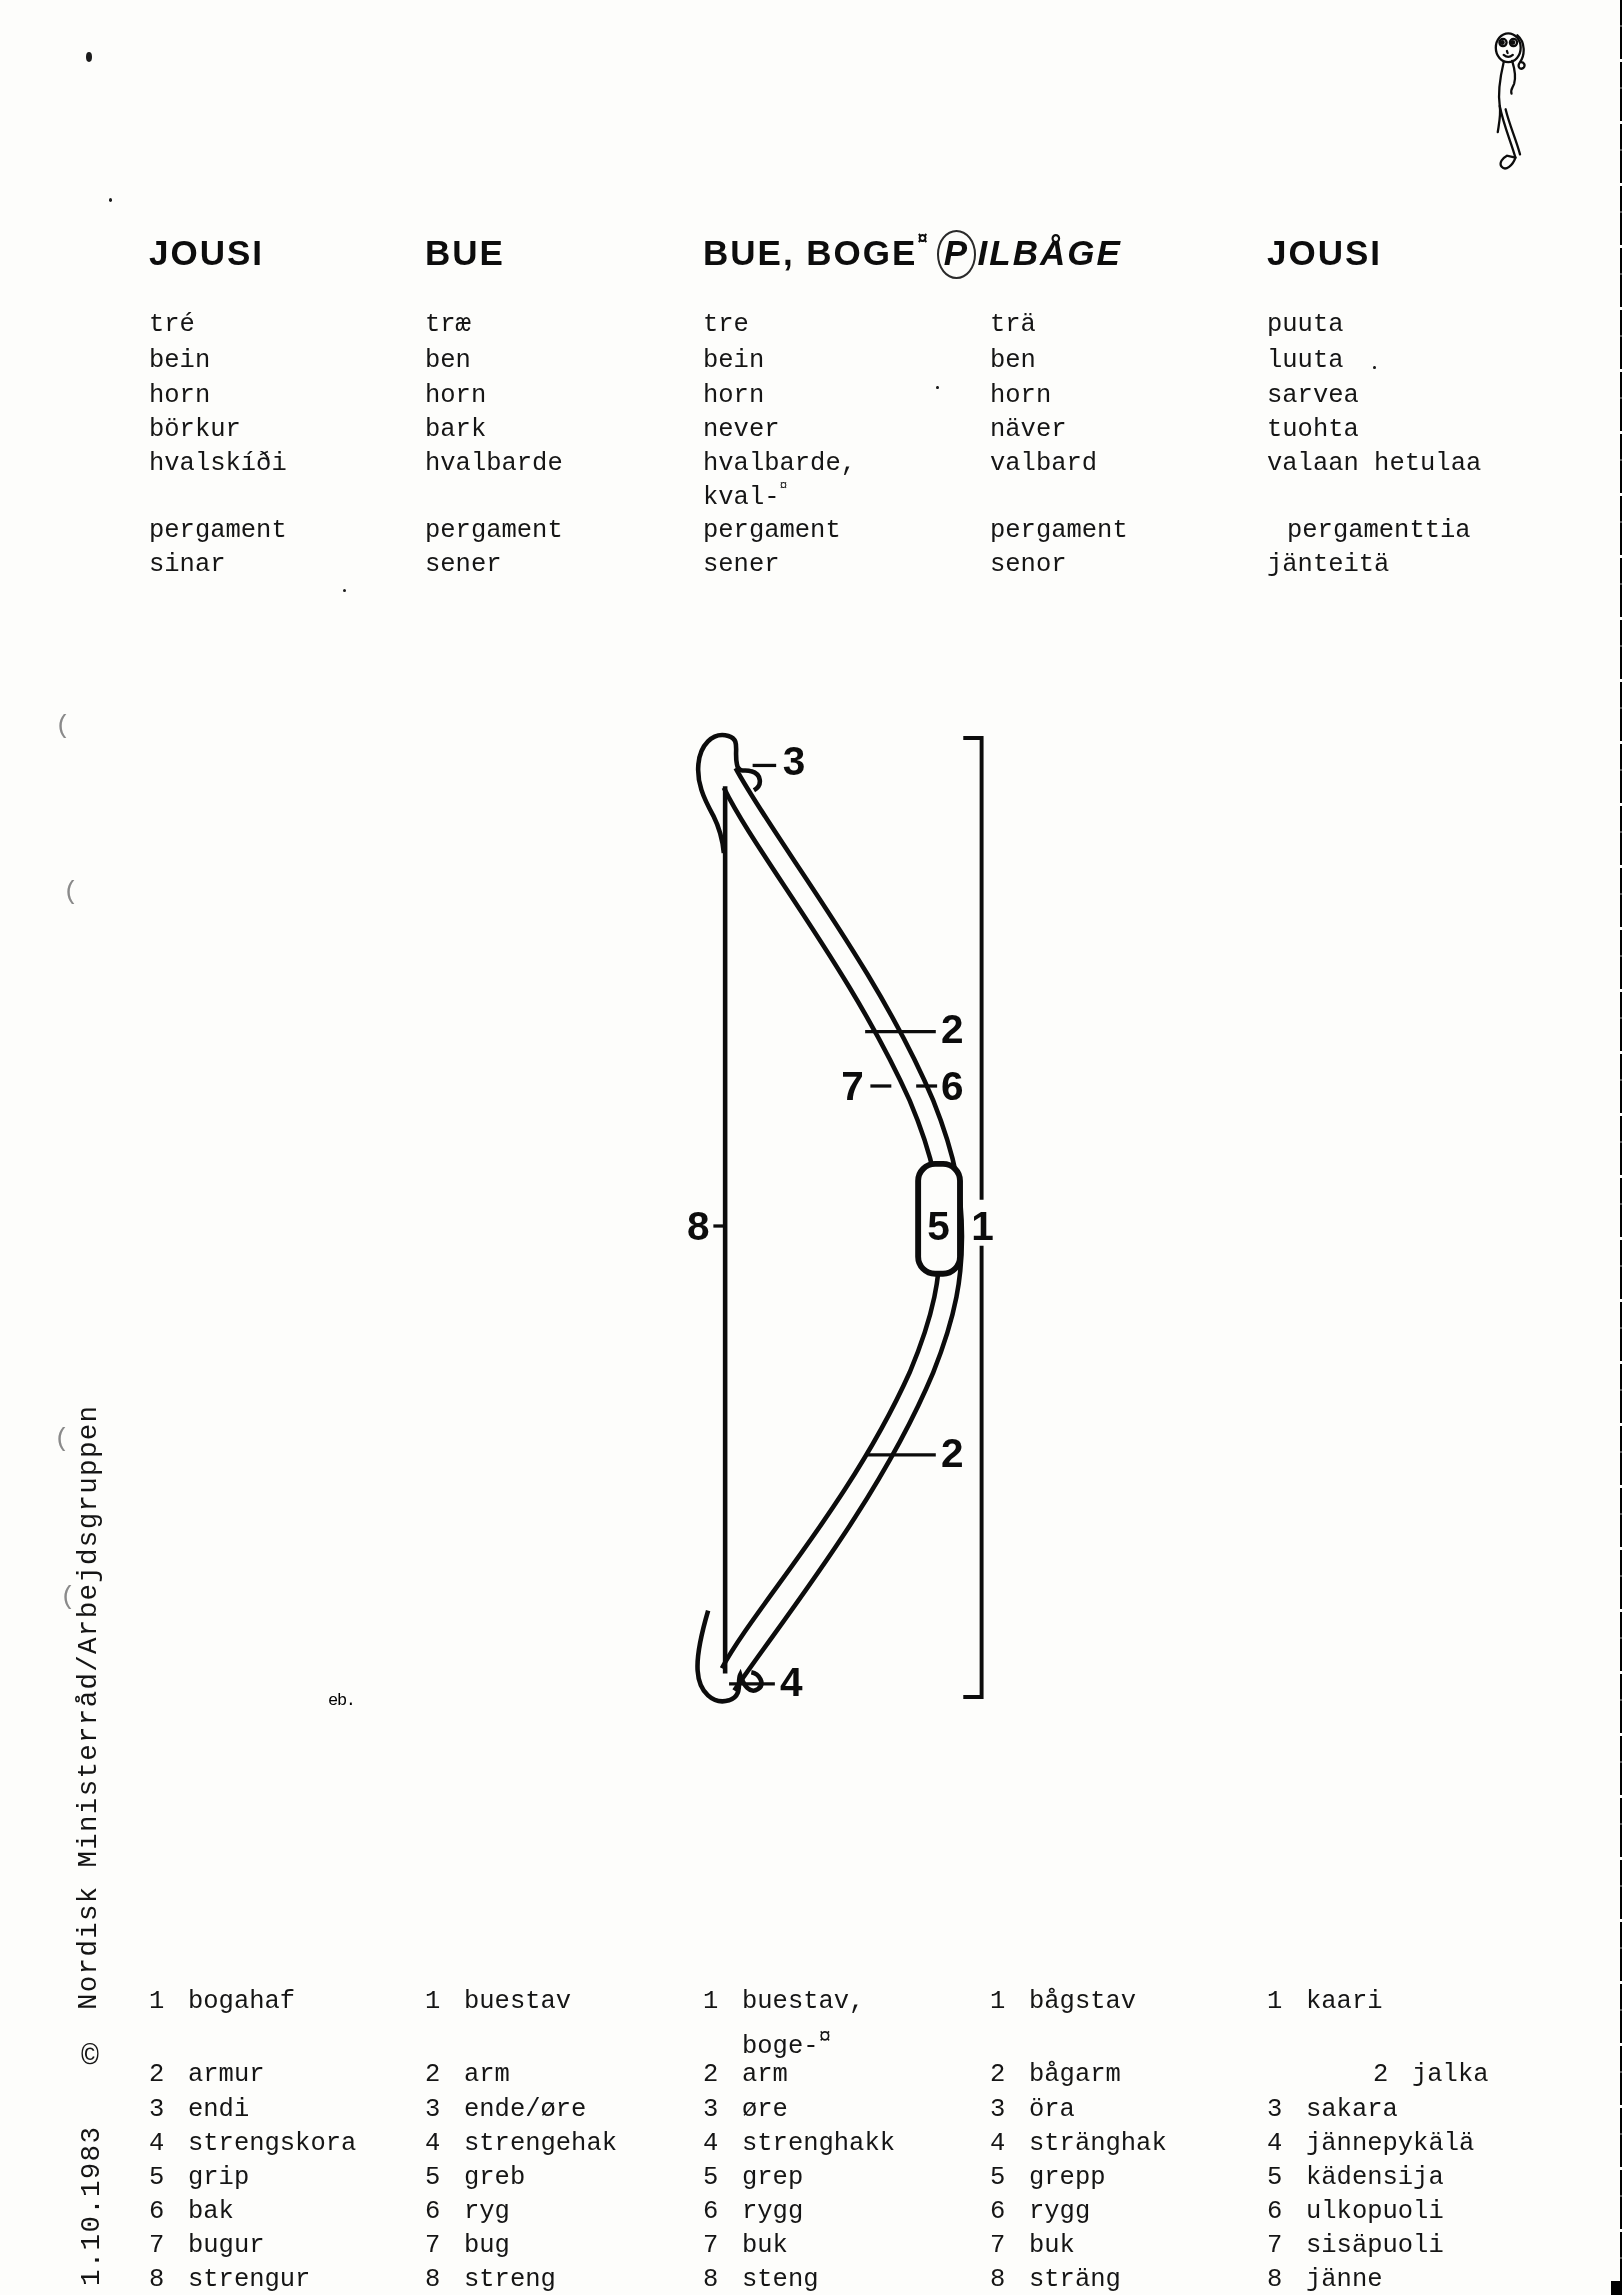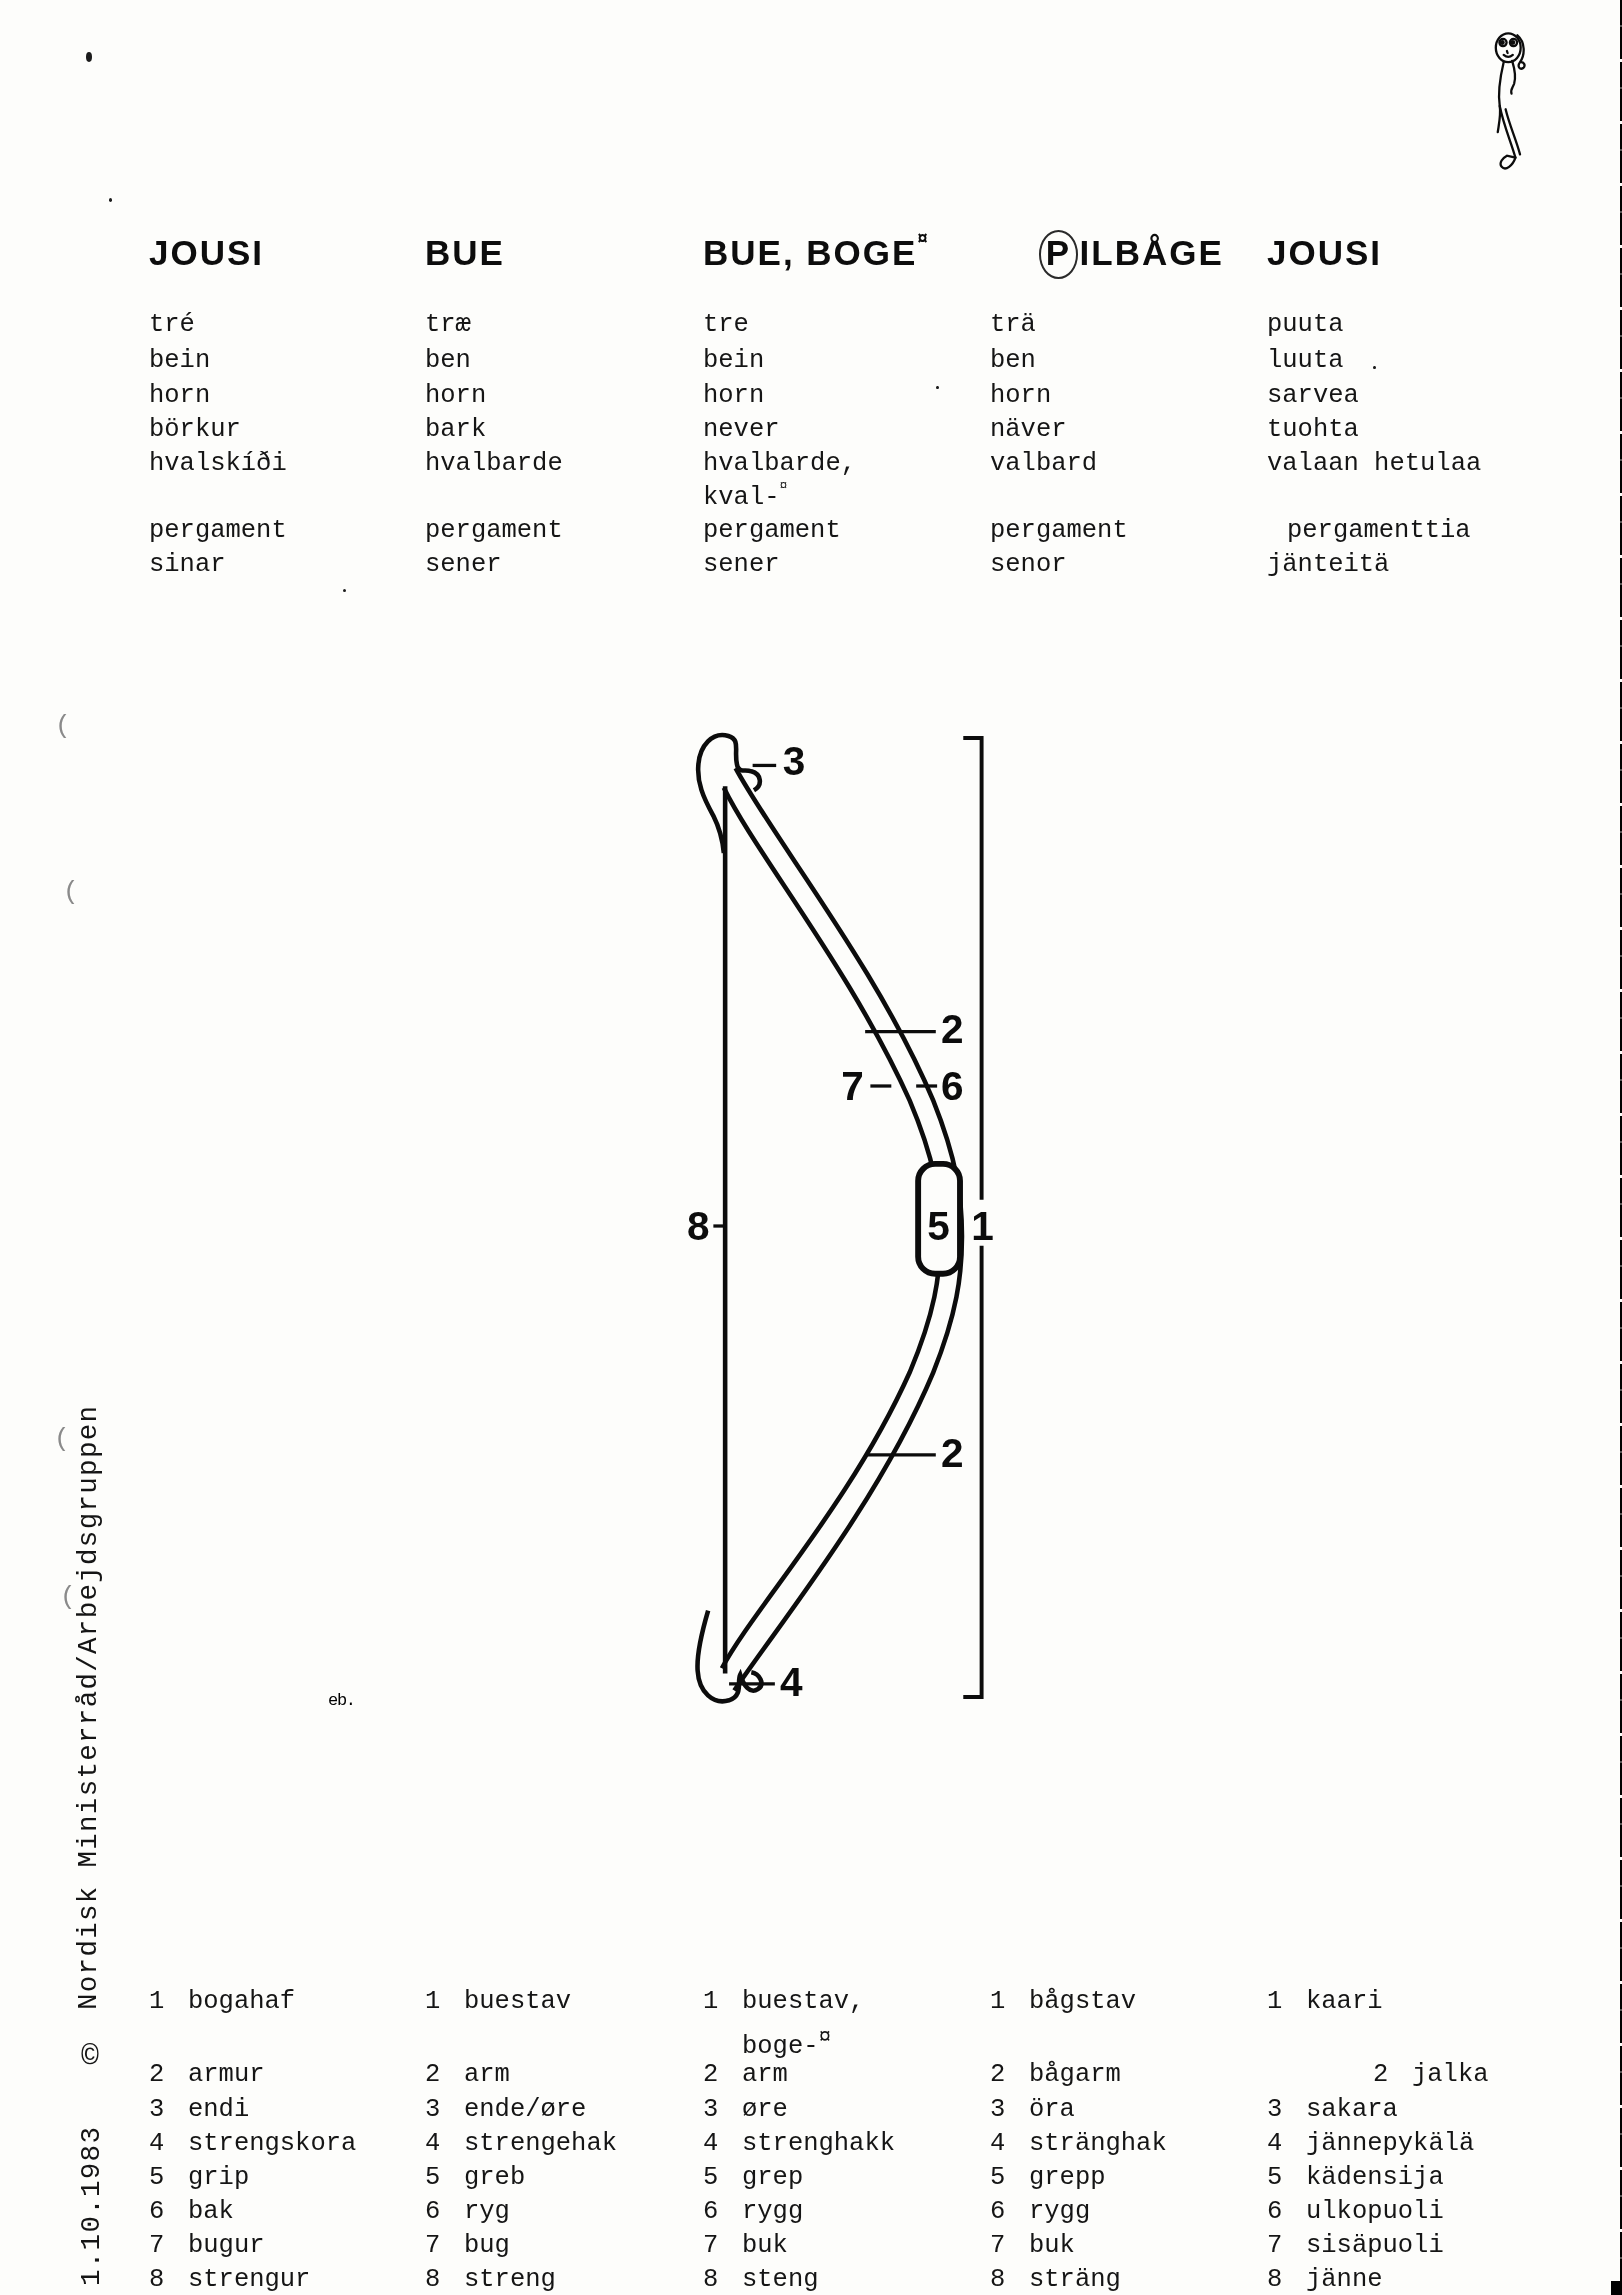--- a/index.html
+++ b/index.html
@@ -97,21 +97,21 @@
       <div class="abs part" style="left: 703px; top: 1987px;"><span class="pnum">1</span>buestav,</div>
       <div class="abs part cont" style="left: 703px; top: 2025px;">boge-<sup>¤</sup></div>
       <div class="abs part" style="left: 703px; top: 2060px;"><span class="pnum">2</span>arm</div>
       <div class="abs part" style="left: 703px; top: 2095px;"><span class="pnum">3</span>øre</div>
       <div class="abs part" style="left: 703px; top: 2129px;"><span class="pnum">4</span>strenghakk</div>
       <div class="abs part" style="left: 703px; top: 2163px;"><span class="pnum">5</span>grep</div>
       <div class="abs part" style="left: 703px; top: 2197px;"><span class="pnum">6</span>rygg</div>
       <div class="abs part" style="left: 703px; top: 2231px;"><span class="pnum">7</span>buk</div>
       <div class="abs part" style="left: 703px; top: 2265px;"><span class="pnum">8</span>steng</div>
       <div class="abs lang" style="left: 990px; top: 143px;"></div>
-      <div class="abs title" style="left: 1045px; top: 233px;"><span class="circle-p">P</span>ILBÅGE</div>
+      <div class="abs title" style="left: 943px; top: 233px; font-style: italic;"><span class="circle-p">P</span>ILBÅGE</div>
       <div class="abs word" style="left: 990px; top: 310px;">trä</div>
       <div class="abs word" style="left: 990px; top: 346px;">ben</div>
       <div class="abs word" style="left: 990px; top: 381px;">horn</div>
       <div class="abs word" style="left: 990px; top: 415px;">näver</div>
       <div class="abs word" style="left: 990px; top: 449px;">valbard</div>
       <div class="abs word" style="left: 990px; top: 516px;">pergament</div>
       <div class="abs word" style="left: 990px; top: 550px;">senor</div>
       <div class="abs part" style="left: 990px; top: 1987px;"><span class="pnum">1</span>bågstav</div>
       <div class="abs part" style="left: 990px; top: 2060px;"><span class="pnum">2</span>bågarm</div>
       <div class="abs part" style="left: 990px; top: 2095px;"><span class="pnum">3</span>öra</div>

